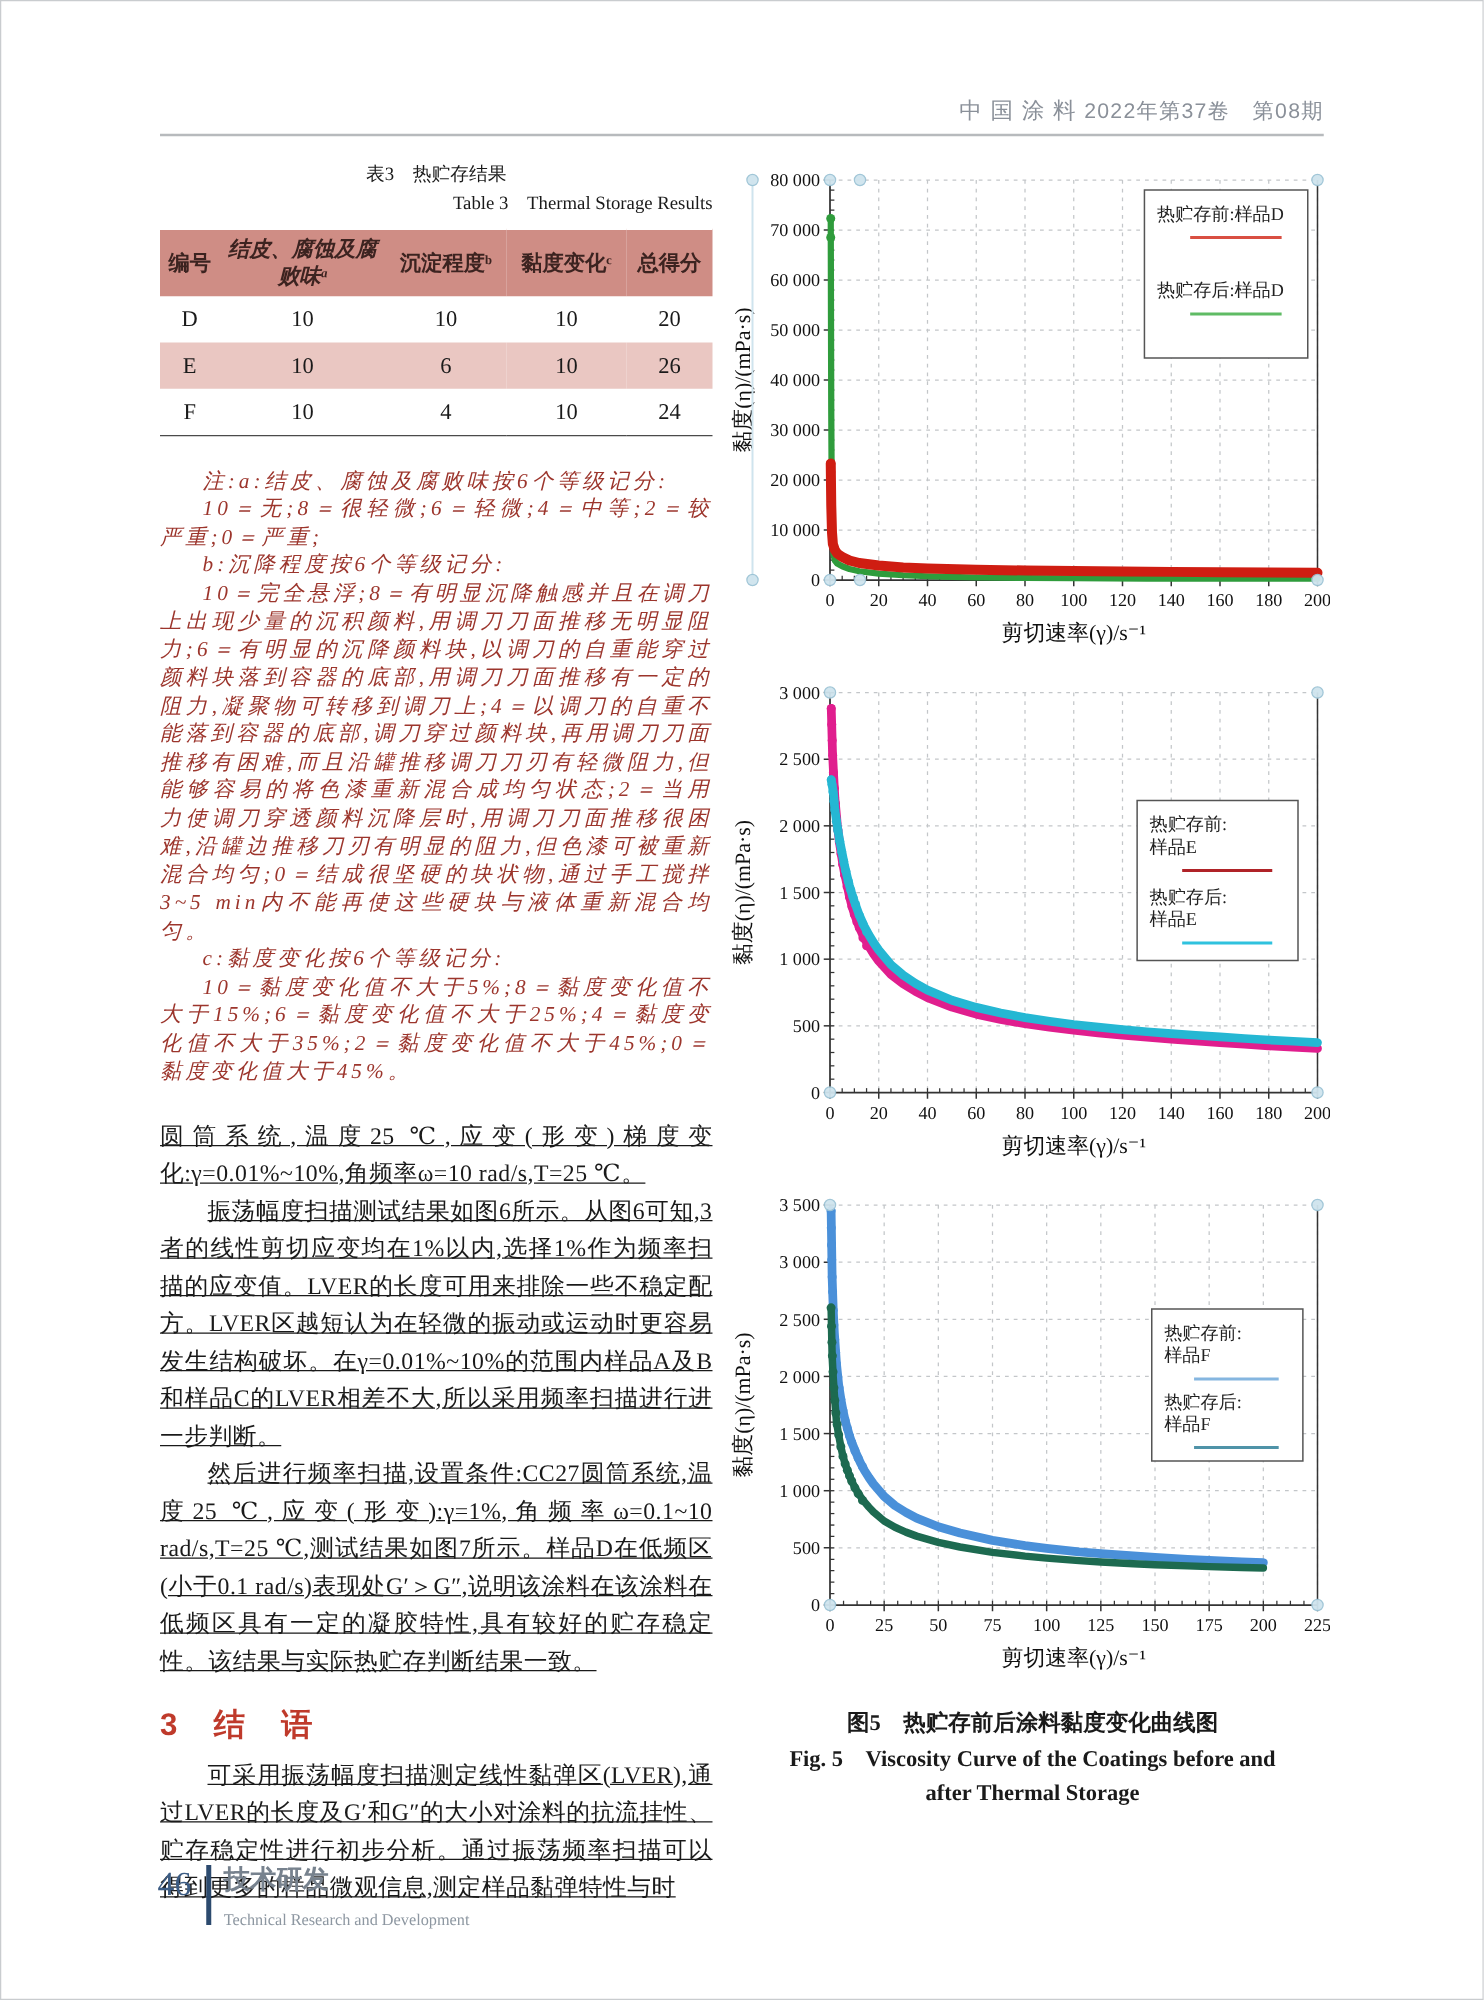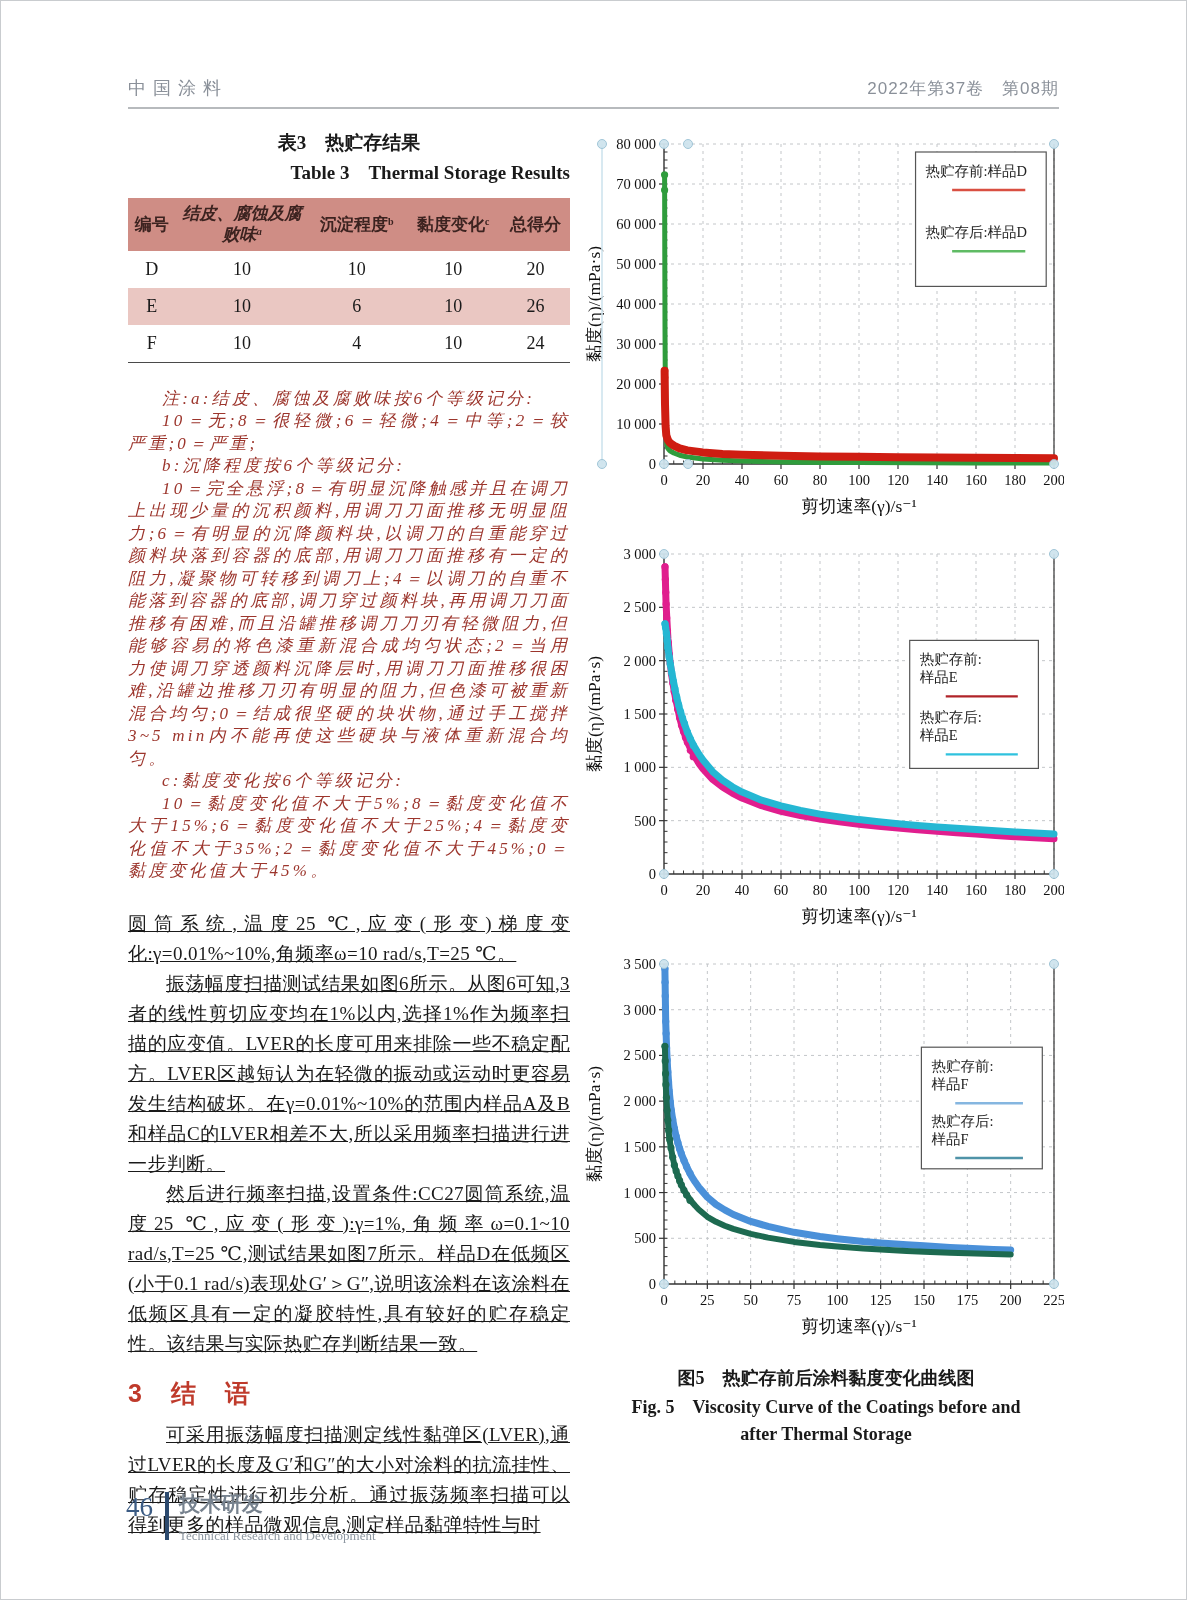--- a/index.html
+++ b/index.html
@@ -4,27 +4,27 @@
 <style>
   html,body{margin:0;padding:0;background:#e8e8e8;}
   .page{
     position:relative;width:1187px;height:1600px;margin:0 auto;
     background:#fff;overflow:hidden;
     font-family:"Liberation Serif","DejaVu Serif",serif;color:#1a1a1a;
     box-shadow:inset 0 0 0 1px #c9cccf;
   }
   
   .hdr{position:absolute;left:128px;right:128px;top:76px;
-       display:flex;justify-content:space-between;align-items:flex-end;
+       display:flex;justify-content:flex-end;align-items:flex-end;
        padding-bottom:7px;border-bottom:2px solid var(--rule_gray);}
   .hdr .journal{color:var(--header_gray);font-size:18px;letter-spacing:7px;font-family:"Liberation Sans","DejaVu Sans",sans-serif;}
   .hdr .issue{color:var(--header_gray);font-size:17px;letter-spacing:1px;font-family:"Liberation Sans","DejaVu Sans",sans-serif;}
   
   .left-col{position:absolute;left:128px;top:128px;width:442px;}
-  .tbl-title{ text-align:center;font-weight:bold;font-size:19px;margin:2px 0 4px 0;}
+  .tbl-title{ text-align:center;font-weight:normal;font-size:15px;margin:2px 0 4px 0;}
   .tbl-title.en{margin-bottom:10px;text-align:right;}
   table.results{border-collapse:collapse;width:100%;font-size:18px;
     border-top:2px solid var(--table_top_rule);}
   table.results th{
     background:var(--table_header_bg);color:var(--table_header_text);
     font-weight:bold;padding:5px 2px;line-height:1.25;font-size:17px;
     border-top:2px solid #fff;}
   table.results td{text-align:center;padding:8px 2px;font-size:18px;}
   table.results tr.alt td{background:var(--table_row_alt_bg);}
   table.results tbody tr:last-child td{border-bottom:1.6px solid var(--table_bottom_rule);}

